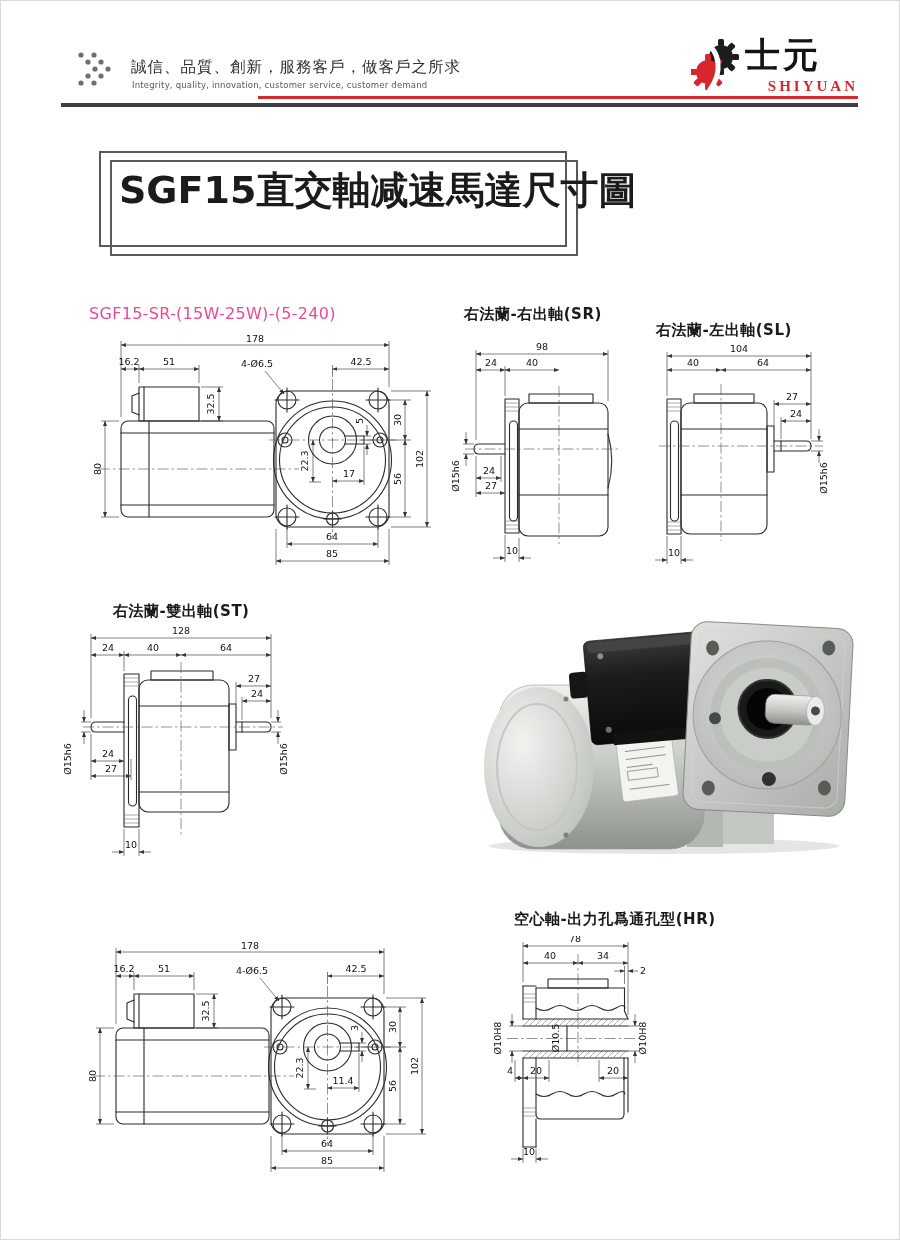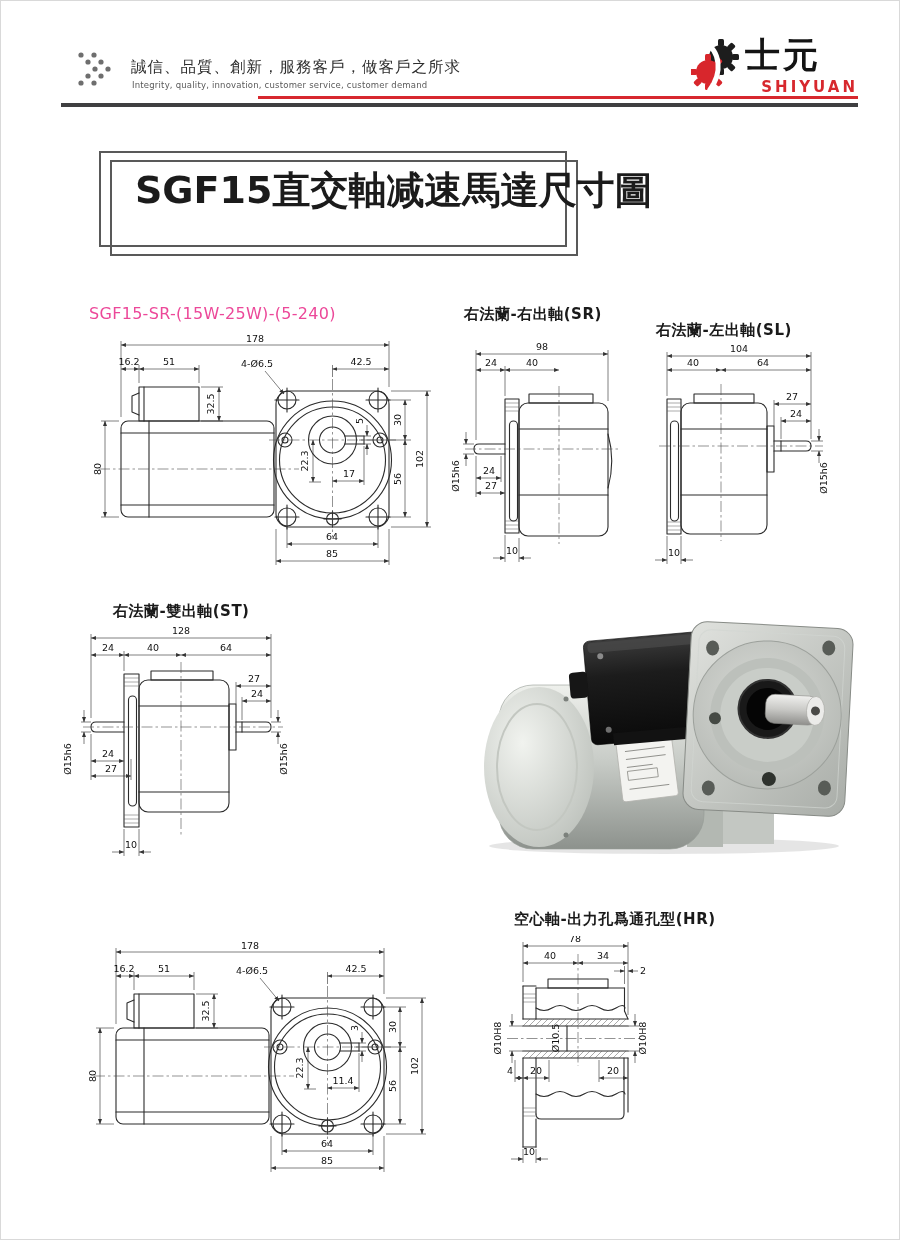--- a/index.html
+++ b/index.html
@@ -3,21 +3,21 @@
 <meta charset="utf-8">
 <style>
   html,body{margin:0;padding:0;background:#fff;}
   .page{position:relative;width:900px;height:1240px;background:#ffffff;overflow:hidden;
         font-family:"DejaVu Sans","Liberation Sans",sans-serif;border:1px solid #d9d9d9;box-sizing:border-box;}
   .abs{position:absolute;}
   
   .slogan-zh{font-size:15.5px;color:#2e2e2e;letter-spacing:1px;font-weight:500;}
   .slogan-en{font-size:8.5px;color:#5a5a5a;letter-spacing:.2px;}
   .logo-text{font-size:35px;font-weight:700;color:#141414;letter-spacing:3px;line-height:1;}
-  .logo-sub{font-size:15px;font-weight:800;color:#d7282e;letter-spacing:3px;text-align:right;}
+  .logo-sub{font-size:15px;font-weight:800;color:#d7282e;letter-spacing:3px;text-align:right;font-family:Liberation Serif, serif;}
   .div-red{background:#d7282e;height:3px;}
   .div-dark{background:#3f3f41;height:3.5px;}
   
   .frame{border:2px solid #595959;background:transparent;}
   .page-title{font-size:38px;font-weight:900;color:#1b1b1b;letter-spacing:0px;white-space:nowrap;}
   .page-subtitle{font-size:17px;font-weight:700;font-style:italic;color:#8a8a8a;}
   
   .dwg-label{font-size:16px;color:#ec4899;font-weight:500;letter-spacing:.3px;white-space:nowrap;}
   .sec-label{font-size:15px;color:#1a1a1a;font-weight:600;letter-spacing:.5px;white-space:nowrap;text-align:right;}
   
@@ -95,21 +95,21 @@
     <path d="M12,4 C30,14 32,36 18,54" stroke="#ffffff" stroke-width="5" fill="none"></path>
   </svg>
   <div class="abs logo-text" style="left:744px;top:37px">士元</div>
   <div class="abs logo-sub" style="left:742px;top:77px;width:115px">SHIYUAN</div>
 
   <div class="abs div-red" style="left:257px;top:95px;width:600px"></div>
   <div class="abs div-dark" style="left:60px;top:102px;width:797px"></div>
 
   <div class="abs frame" style="left:98px;top:150px;width:464px;height:92px"></div>
   <div class="abs frame" style="left:109px;top:159px;width:464px;height:92px"></div>
-  <div class="abs page-title" style="left:134px;top:164px">SGF15直交軸减速馬達尺寸圖</div>
+  <div class="abs page-title" style="left:118px;top:164px">SGF15直交軸减速馬達尺寸圖</div>
 
   <div class="abs dwg-label" style="left:88px;top:303px">SGF15-SR-(15W-25W)-(5-240)</div>
   <div class="abs sec-label" style="left:463px;top:304px">右法蘭-右出軸(SR)</div>
   <div class="abs sec-label" style="left:655px;top:320px">右法蘭-左出軸(SL)</div>
 
   <svg class="abs" style="left:80px;top:328px" width="360" height="262" viewBox="0 0 360 262">
     <defs>
         <marker id="a1" viewBox="0 0 10 10" refX="9.5" refY="5" markerWidth="8" markerHeight="8" orient="auto-start-reverse">
           <path d="M0,1.2 L10,5 L0,8.8 Z" fill="#333"></path>
         </marker>

